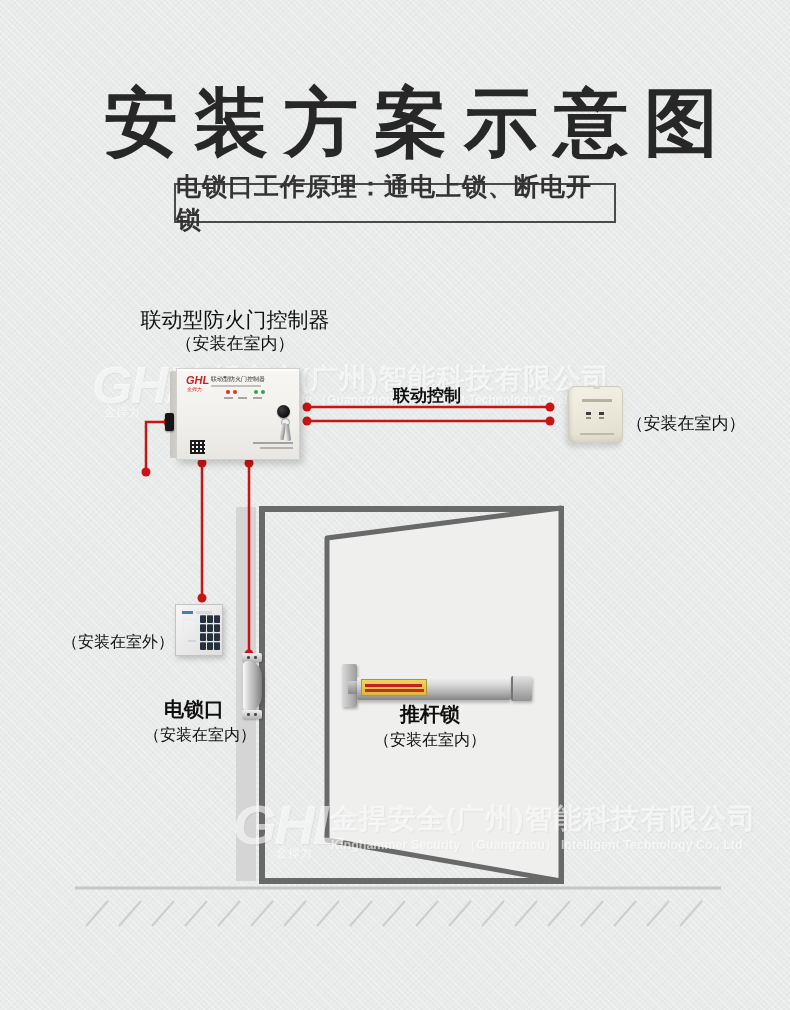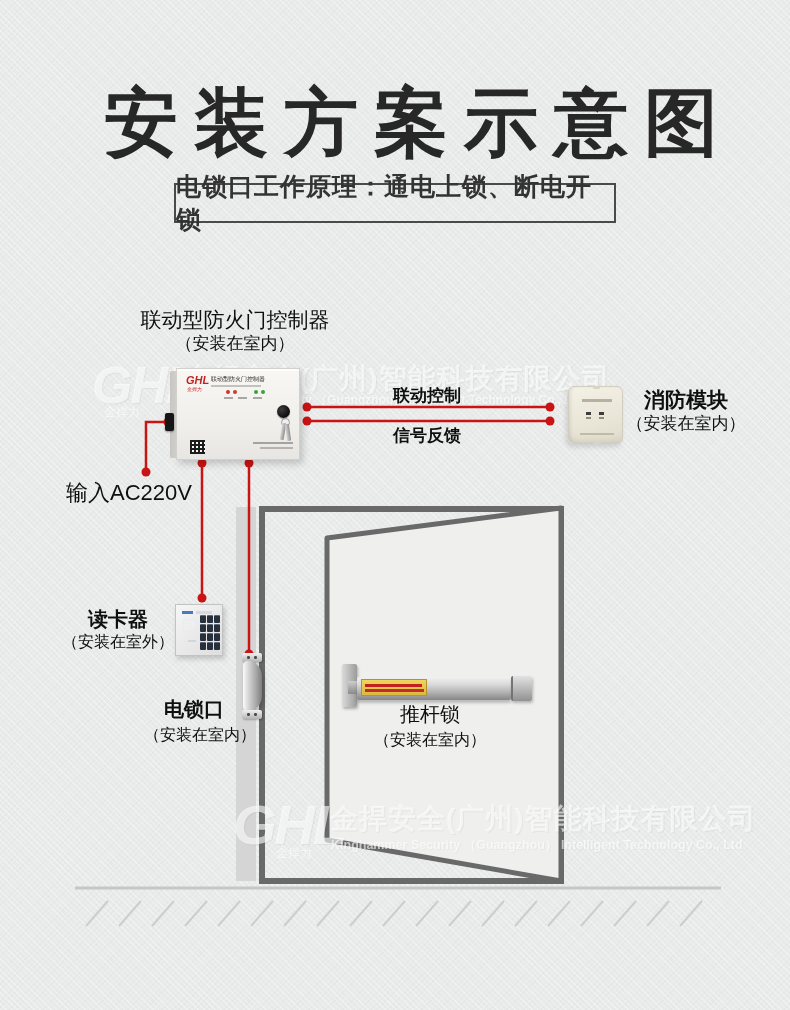--- a/index.html
+++ b/index.html
@@ -47,21 +47,21 @@
   #controller-sublabel{left:95px;top:334px;width:280px;font-size:17px;}
   #power-label{left:59px;top:480px;width:140px;font-size:22px;font-weight:500;}
   #control-label{left:327px;top:386px;width:200px;font-size:17px;font-weight:600;}
   #feedback-label{left:327px;top:426px;width:200px;font-size:17px;font-weight:600;}
   #fire-module-label{left:598px;top:388px;width:176px;font-size:21px;font-weight:700;}
   #fire-module-sublabel{left:598px;top:414px;width:176px;font-size:17px;}
   #card-reader-label{left:48px;top:608px;width:140px;font-size:20px;font-weight:600;}
   #card-reader-sublabel{left:48px;top:633px;width:140px;font-size:16px;}
   #lock-label{left:124px;top:698px;width:140px;font-size:20px;font-weight:600;}
   #lock-sublabel{left:130px;top:726px;width:140px;font-size:16px;}
-  #pushbar-label{left:350px;top:703px;width:160px;font-size:20px;font-weight:400;}
+  #pushbar-label{left:350px;top:703px;width:160px;font-size:20px;font-weight:700;}
   #pushbar-sublabel{left:350px;top:731px;width:160px;font-size:16px;}
   
   #controller-device{left:170px;top:368px;width:128px;height:92px;z-index:4;}
   #controller-device .ctrl-side{position:absolute;left:0;top:3px;width:8px;height:87px;
     background:linear-gradient(90deg,#c6c4c0,#dcdad6);border-radius:2px 0 0 2px;}
   #controller-device .ctrl-face{position:absolute;left:6px;top:0;width:122px;height:90px;
     background:linear-gradient(180deg,#f8f7f4 0%,#f1efec 60%,#e8e6e2 100%);
     border:1px solid #d2d0cb;box-shadow:3px 4px 7px rgba(0,0,0,.18), inset 0 2px 0 rgba(255,255,255,.8);}
   .ctrl-brand{position:absolute;left:9px;top:6px;font-size:11px;line-height:1;
     font-style:italic;font-weight:800;color:#c42222;letter-spacing:0;}
@@ -294,25 +294,21 @@
 
   <div id="wm-bot" class="abs wm">
     <span class="wm-logo">GHL</span>
     <span class="wm-logo-sub">金捍力</span>
     <span class="wm-cn">金捍安全(广州)智能科技有限公司</span>
     <span class="wm-en">Kinghammer Security （Guangzhou） Intelligent Technology Co., Ltd</span>
   </div>
 
   <div id="controller-label" class="abs ctr lbl">联动型防火门控制器</div>
   <div id="controller-sublabel" class="abs ctr lbl">（安装在室内）</div>
-  <div id="power-label" class="abs ctr lbl">输入AC220V</div>
   <div id="control-label" class="abs ctr lbl">联动控制</div>
-  <div id="feedback-label" class="abs ctr lbl">信号反馈</div>
-  <div id="fire-module-label" class="abs ctr lbl">消防模块</div>
   <div id="fire-module-sublabel" class="abs ctr lbl">（安装在室内）</div>
-  <div id="card-reader-label" class="abs ctr lbl">读卡器</div>
   <div id="card-reader-sublabel" class="abs ctr lbl">（安装在室外）</div>
   <div id="lock-label" class="abs ctr lbl">电锁口</div>
   <div id="lock-sublabel" class="abs ctr lbl">（安装在室内）</div>
   <div id="pushbar-label" class="abs ctr lbl">推杆锁</div>
   <div id="pushbar-sublabel" class="abs ctr lbl">（安装在室内）</div>
 
 </div>
 
 </body></html>

